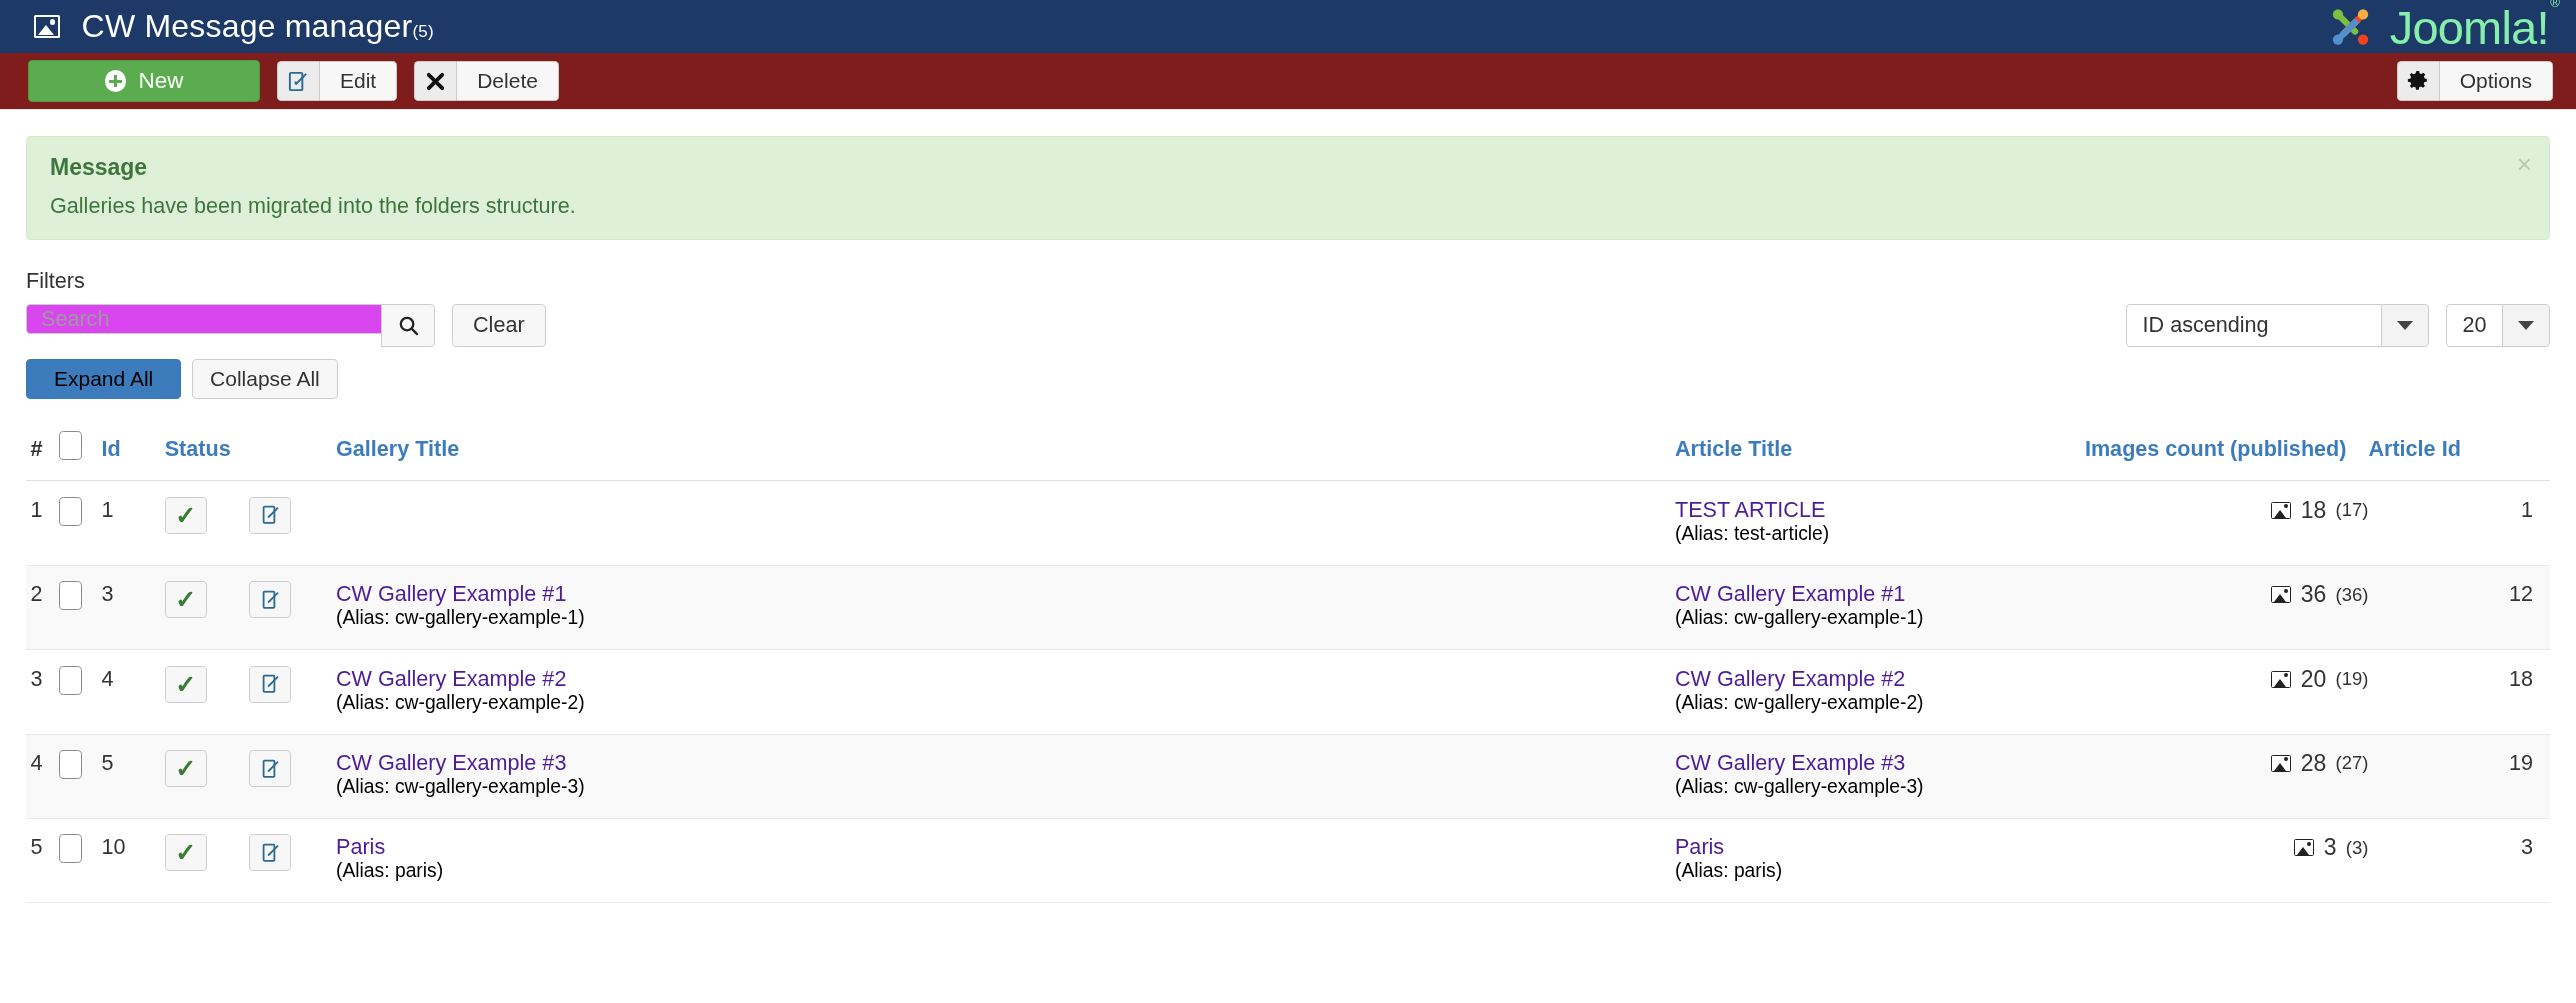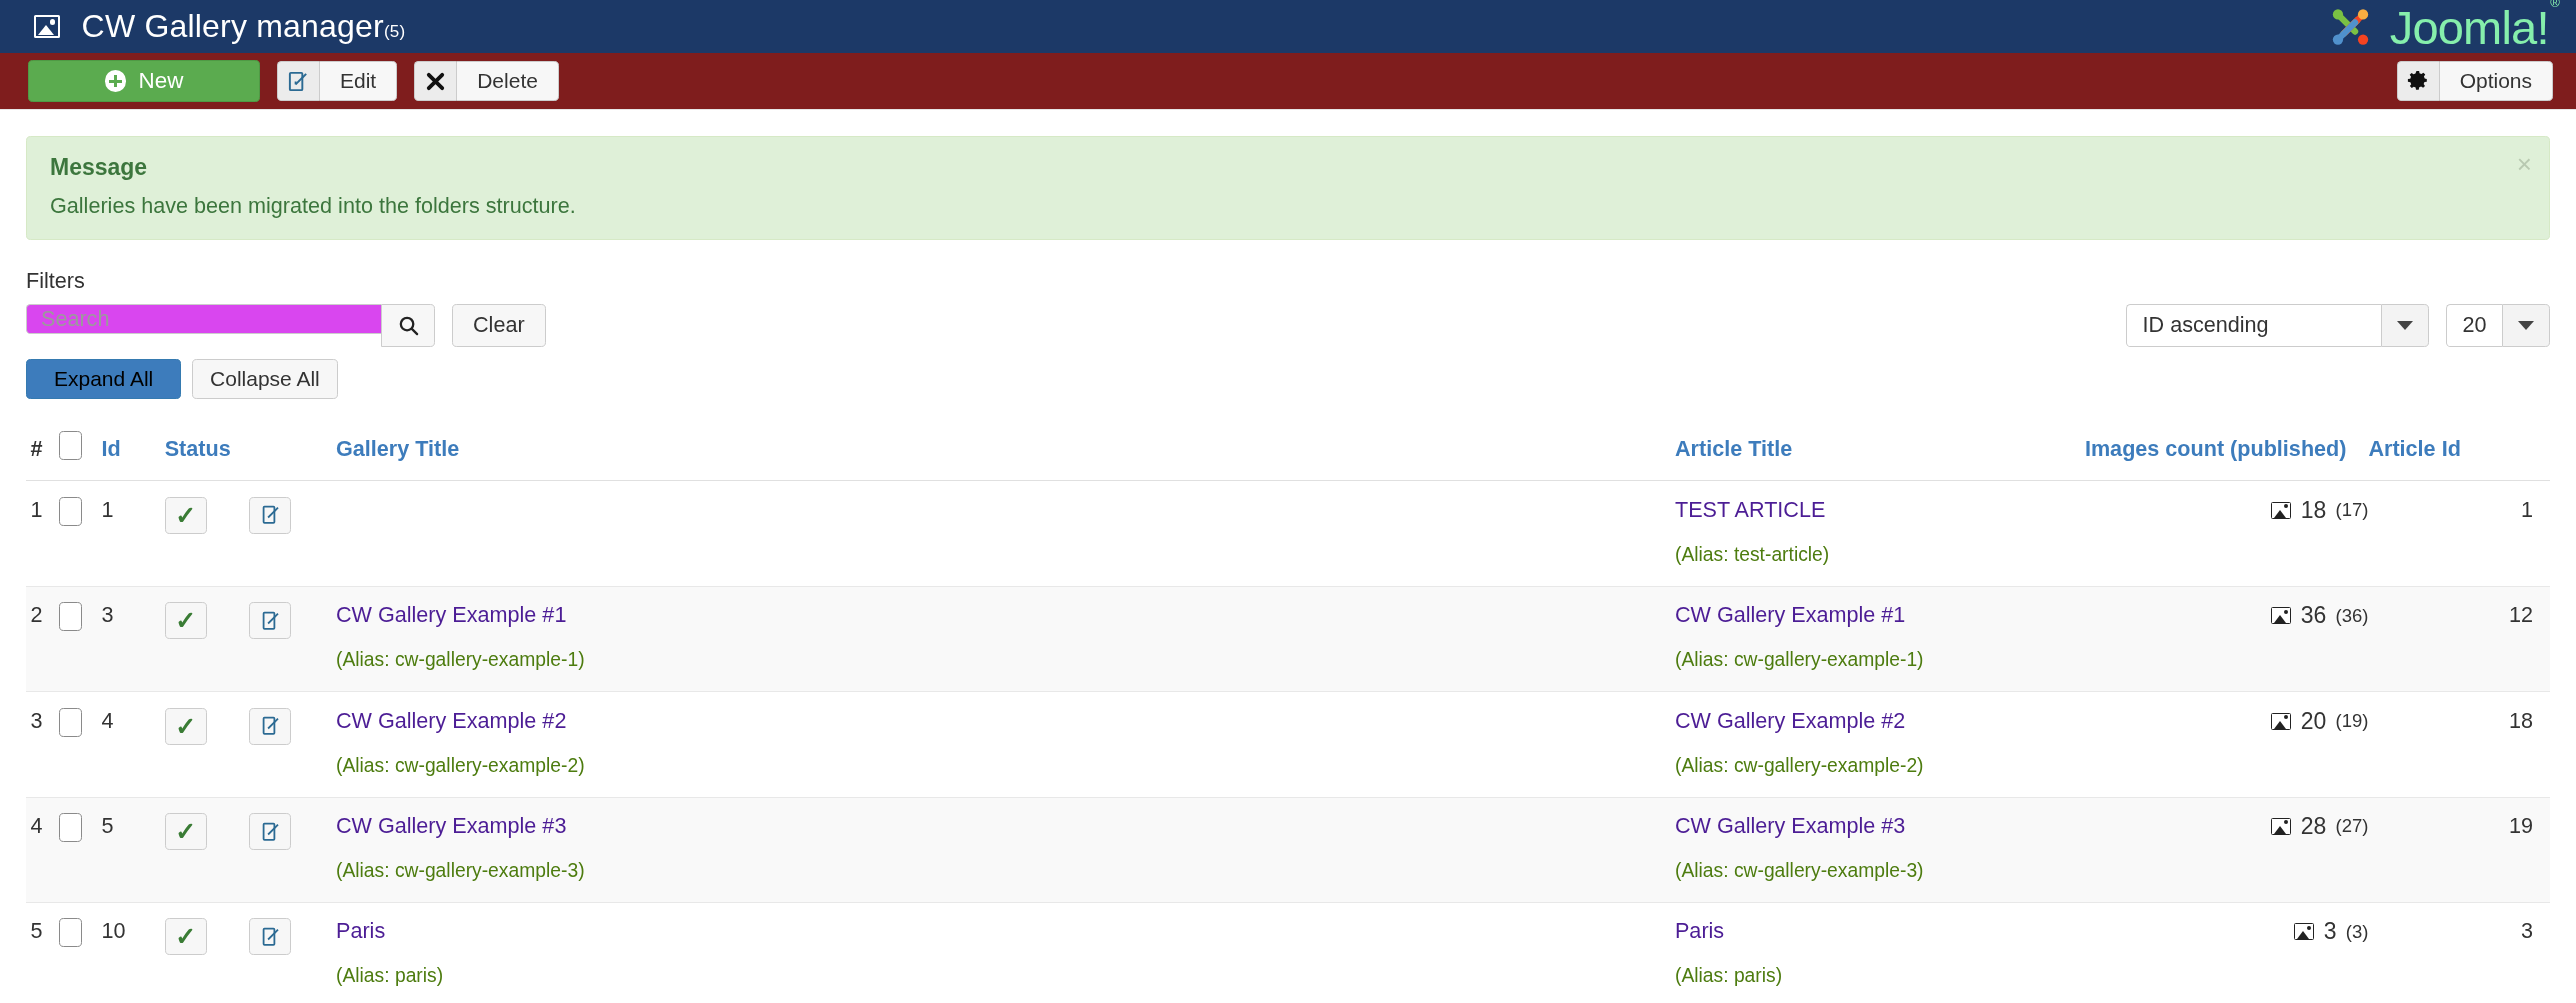--- a/index.html
+++ b/index.html
@@ -220,37 +220,37 @@
     width: 42px; height: 37px;
     background:#f7f7f7;border:0.8px solid #cccccc;border-radius:4.6px;
     display:flex;align-items:center;justify-content:center;cursor:pointer;
   }
   .check-glyph { color:#3a7c35; font-size: 25px; line-height:1; font-weight:bold; }
   .edit-btn {
     width: 42px;height:37px;background:#f7f7f7;border:0.8px solid #cccccc;border-radius:4.6px;
     display:flex;align-items:center;justify-content:center;cursor:pointer;
   }
   .link { color:#4c1d95; text-decoration:none; cursor:pointer; }
-  .alias { color:#4d7c0f; font-size: 19.3px; margin-top: 21px; }
+  .alias { color:#000000; font-size: 19.3px; margin-top: 0; }
   .img-count { display:flex; align-items:center; justify-content:flex-end; gap: 9.3px; white-space:nowrap; }
   .img-count .n { font-size: 23px; color:#333; }
   .img-count .p { font-size: 18.5px; color:#333; }
   .img-icon {
     width: 20px;height:17px;border:1.5px solid #222;border-radius:1.5px;position:relative;flex:none;background:#fff;overflow:hidden;
   }
   .img-icon:before{content:"";position:absolute;left:1.5px;bottom:0;width:0;height:0;border-left:6.2px solid transparent;border-right:6.2px solid transparent;border-bottom:8.5px solid #222;}
   .img-icon:after{content:"";position:absolute;right:2.3px;top:1.5px;width:3.9px;height:3.9px;border-radius:50%;background:#222;}
 </style>
 </head>
 <body>
 
 <div class="subhead-collapse">
   <div class="page-title-wrap">
     <span class="title-icon"></span>
-    <span class="page-title"><span>CW Gallery manager</span><span class="count">(5)</span></span>
+    <span class="page-title"><span>CW Message manager</span><span class="count">(5)</span></span>
   </div>
   <div class="brand">
     <svg class="brand-logo" viewBox="0 0 100 100">
       <g fill="none" stroke-width="11" stroke-linecap="round">
         <path d="M38 62 L62 38" stroke="#f9ae41"></path>
         <path d="M30 30 L58 58" stroke="#7ac143"></path>
         <path d="M70 30 L42 58" stroke="#f44321"></path>
         <path d="M30 70 L58 42" stroke="#5091cd"></path>
       </g>
       <circle cx="28" cy="28" r="9" fill="#7ac143"></circle>

